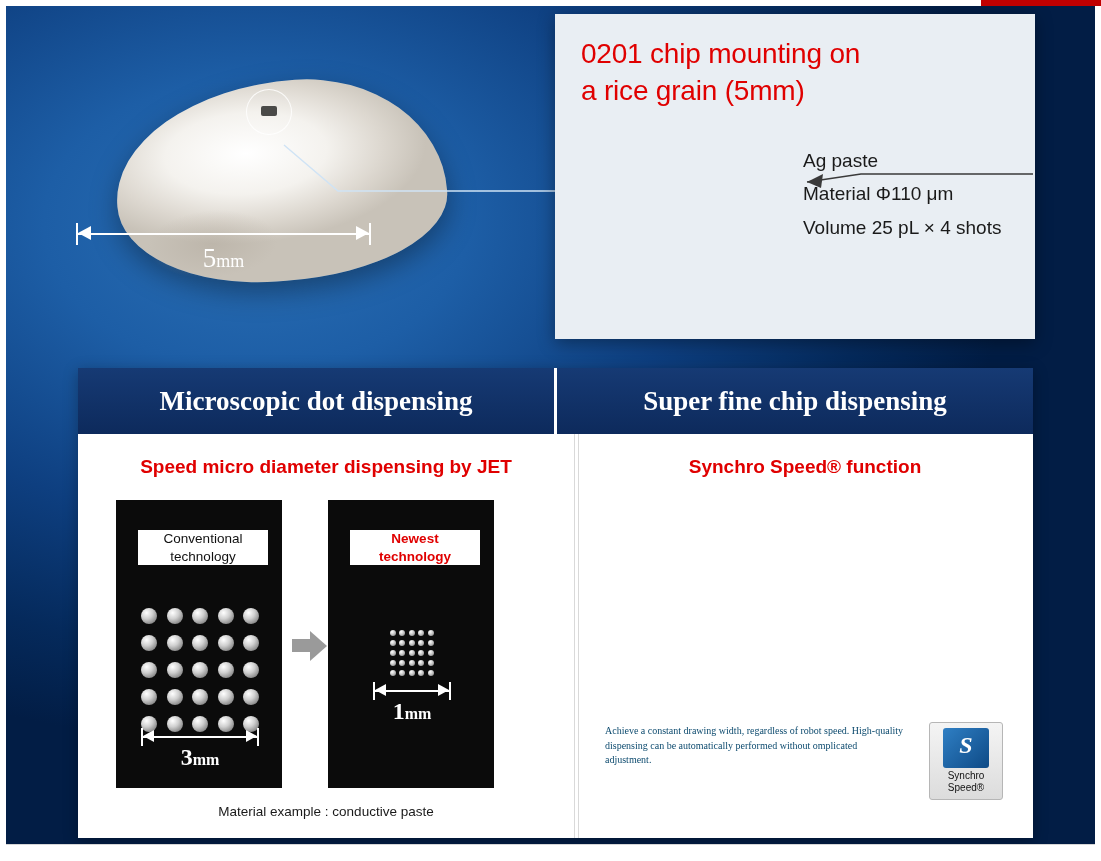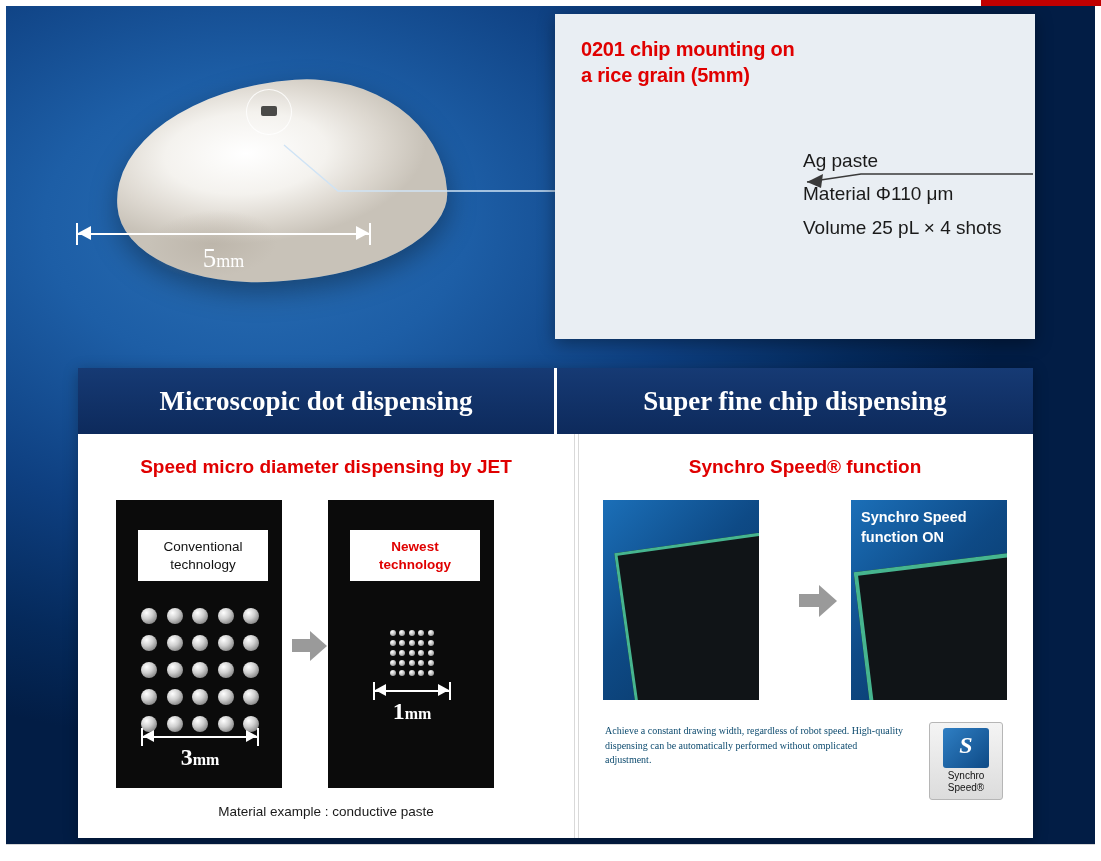--- a/index.html
+++ b/index.html
@@ -160,22 +160,22 @@
     width: 480px;
     height: 325px;
     background: #e9eef3;
     box-shadow: 0 4px 16px rgba(0,0,0,0.35);
   }
   .card-top .title {
     position: absolute;
     left: 26px;
     top: 22px;
     color: #e00000;
-    font-size: 20px;
-    font-weight: bold;
+    font-size: 28px;
+    font-weight: normal;
     line-height: 1.32;
     letter-spacing: -0.2px;
   }
   .chip-photo {
     position: absolute;
     left: 24px;
     top: 105px;
     width: 194px;
     height: 200px;
     background: linear-gradient(180deg, #efefed 0%, #e7e7e5 100%);
@@ -317,21 +317,21 @@
     height: 288px;
     background: #0b0b0b;
   }
   .black-box.a { left: 0; }
   .black-box.b { left: 212px; }
   .tag {
     position: absolute;
     left: 22px;
     top: 30px;
     width: 122px;
-    padding: 8px 4px;
+    padding: 0 4px;
     background: #ffffff;
     color: #111;
     font-size: 13.5px;
     text-align: center;
     line-height: 1.3;
   }
   .tag.red { color: #e00000; font-weight: bold; }
   .dot-grid {
     position: absolute;
     left: 25px;
@@ -636,36 +636,20 @@
             </div>
           </div>
         </div>
 
         <div class="material-note">Material example : conductive paste</div>
       </div>
 
       <div class="col right">
         <div class="sub-red">Synchro Speed® function</div>
 
-        <div class="fine-imgs">
-          <div class="fine-box a">
-            <div class="panel-dark"></div>
-          </div>
-          <div class="gray-arrow2">
-            <div class="stem"></div>
-            <div class="head"></div>
-          </div>
-          <div class="fine-box b">
-            <div class="fine-label">
-              <div>Synchro Speed</div>
-              <div>function ON</div>
-            </div>
-            <div class="panel-dark"></div>
-          </div>
-        </div>
 
         <div class="desc">Achieve a constant drawing width, regardless of robot speed. High-quality dispensing can be automatically performed without omplicated adjustment.</div>
 
         <div class="logo-badge">
           <div class="mark"></div>
           <div class="t1">Synchro</div>
           <div class="t2">Speed®</div>
         </div>
       </div>
     </div>

